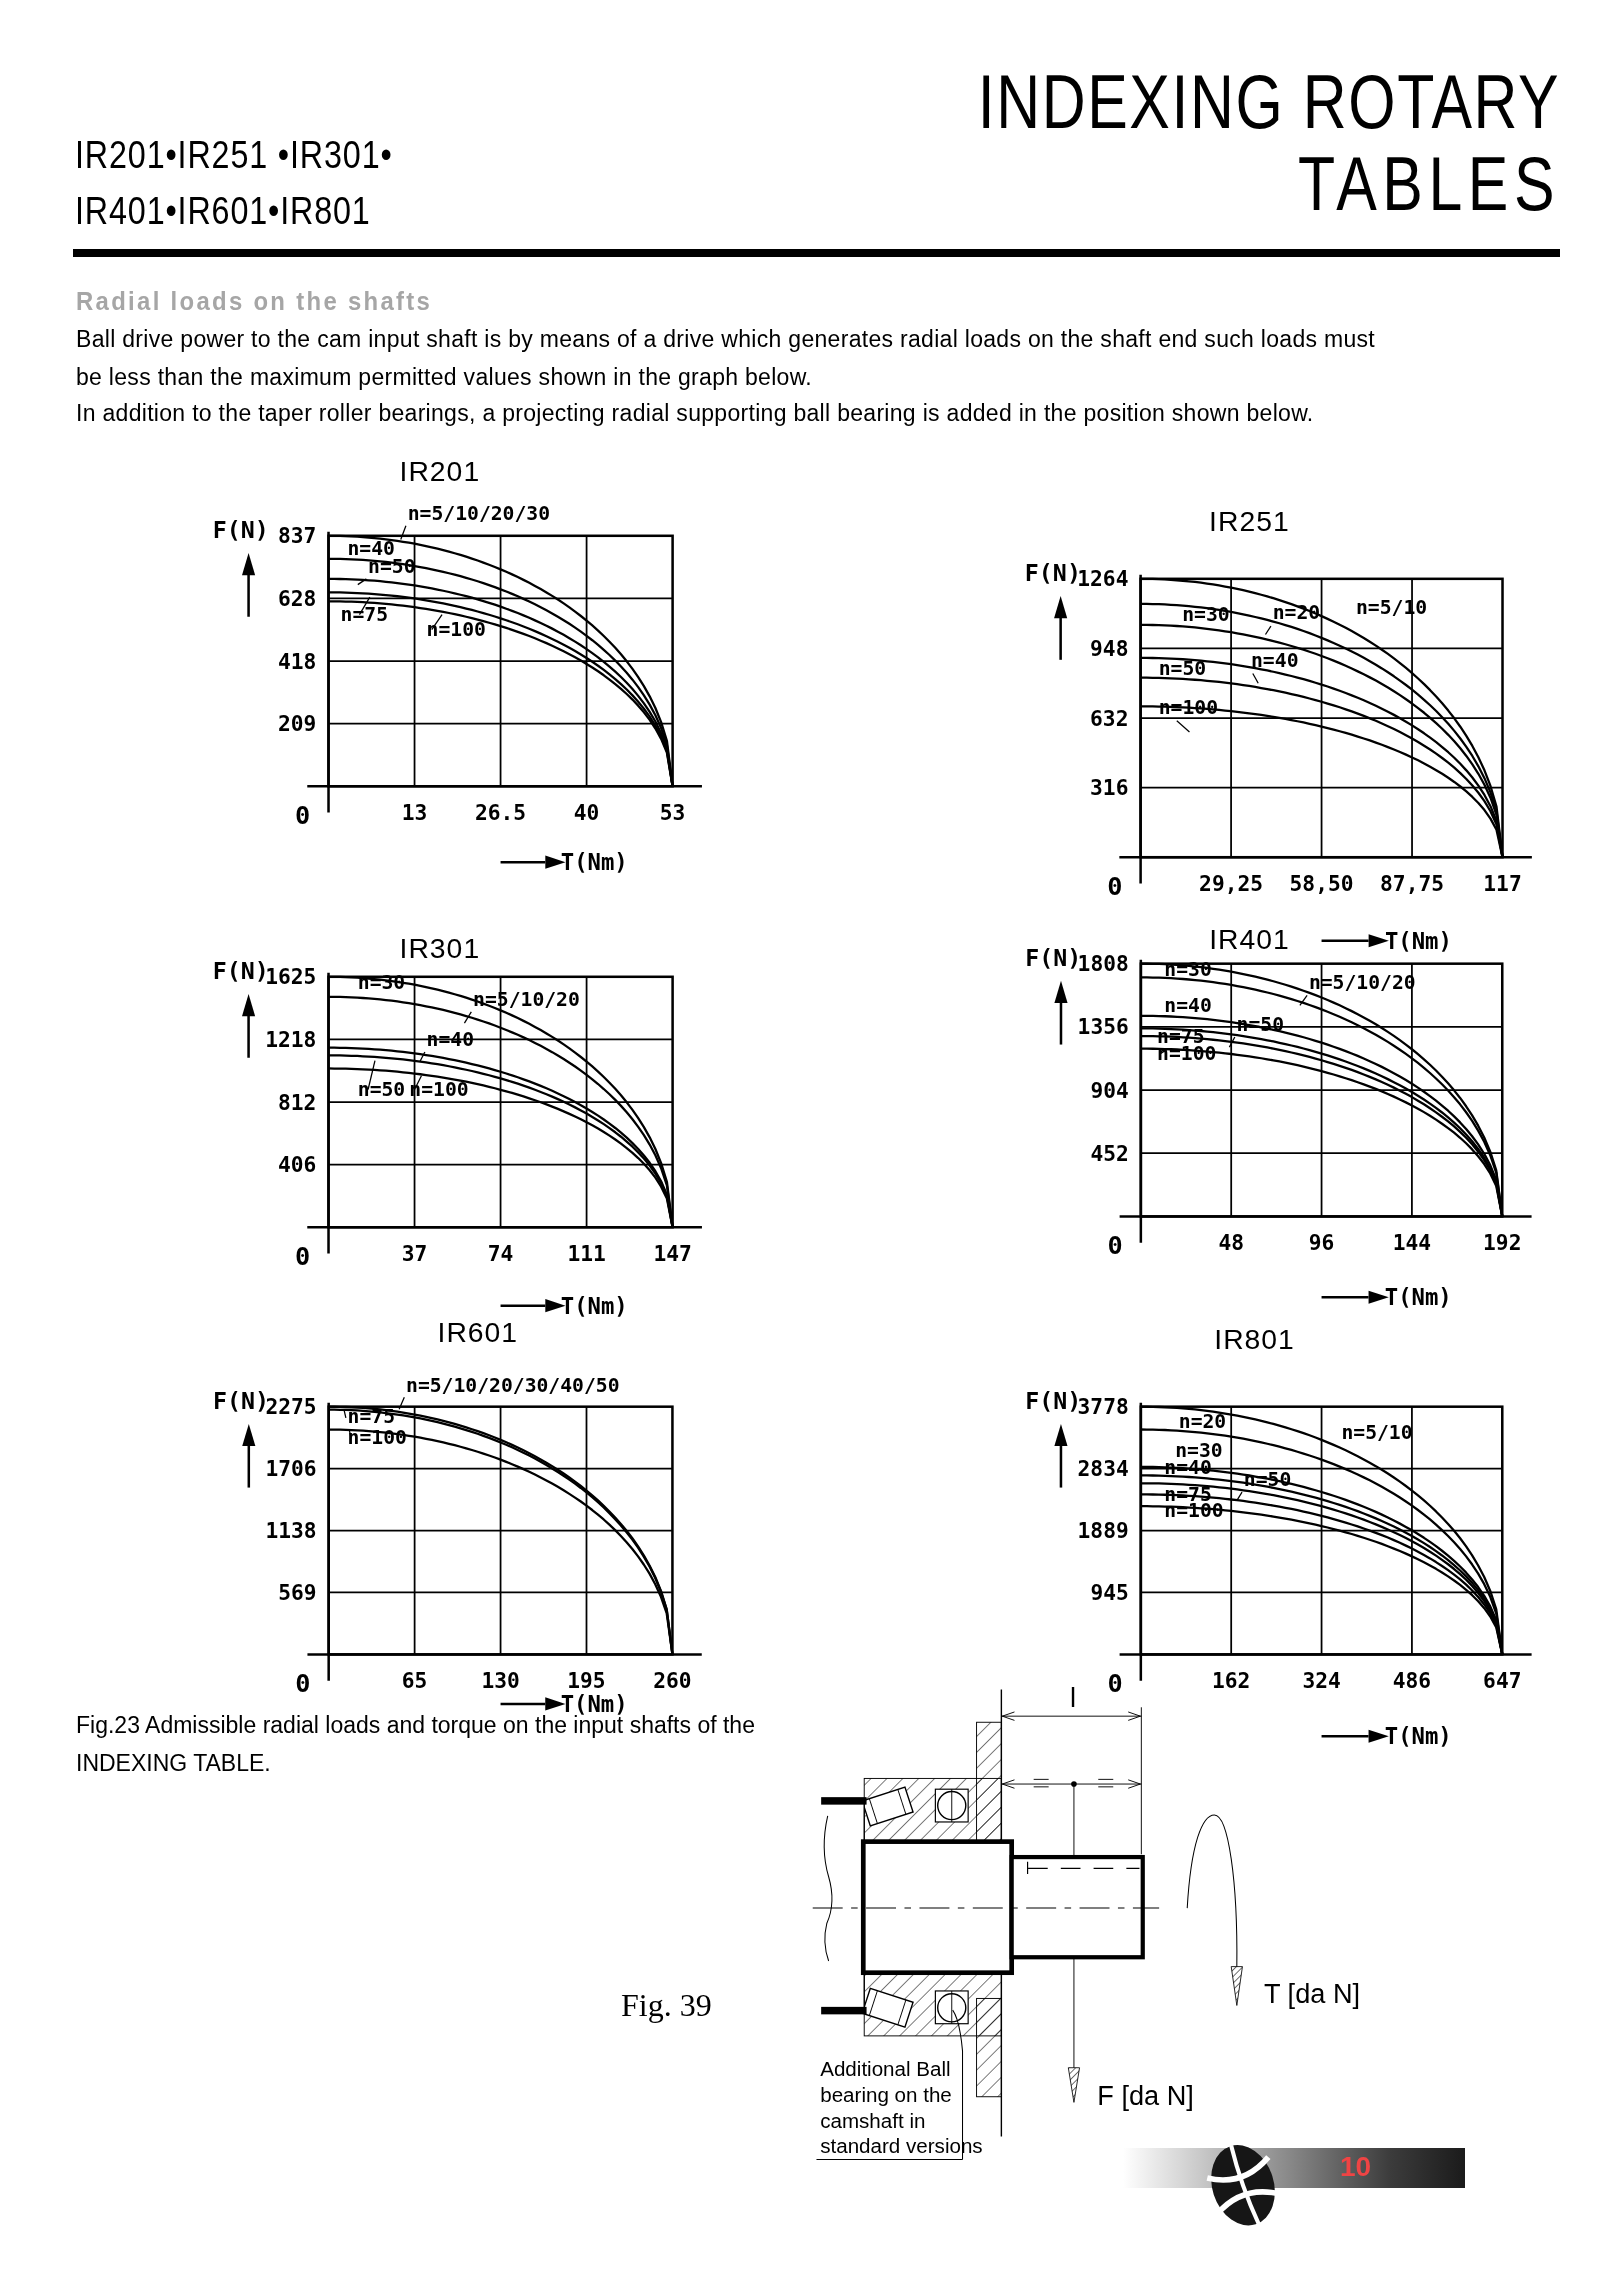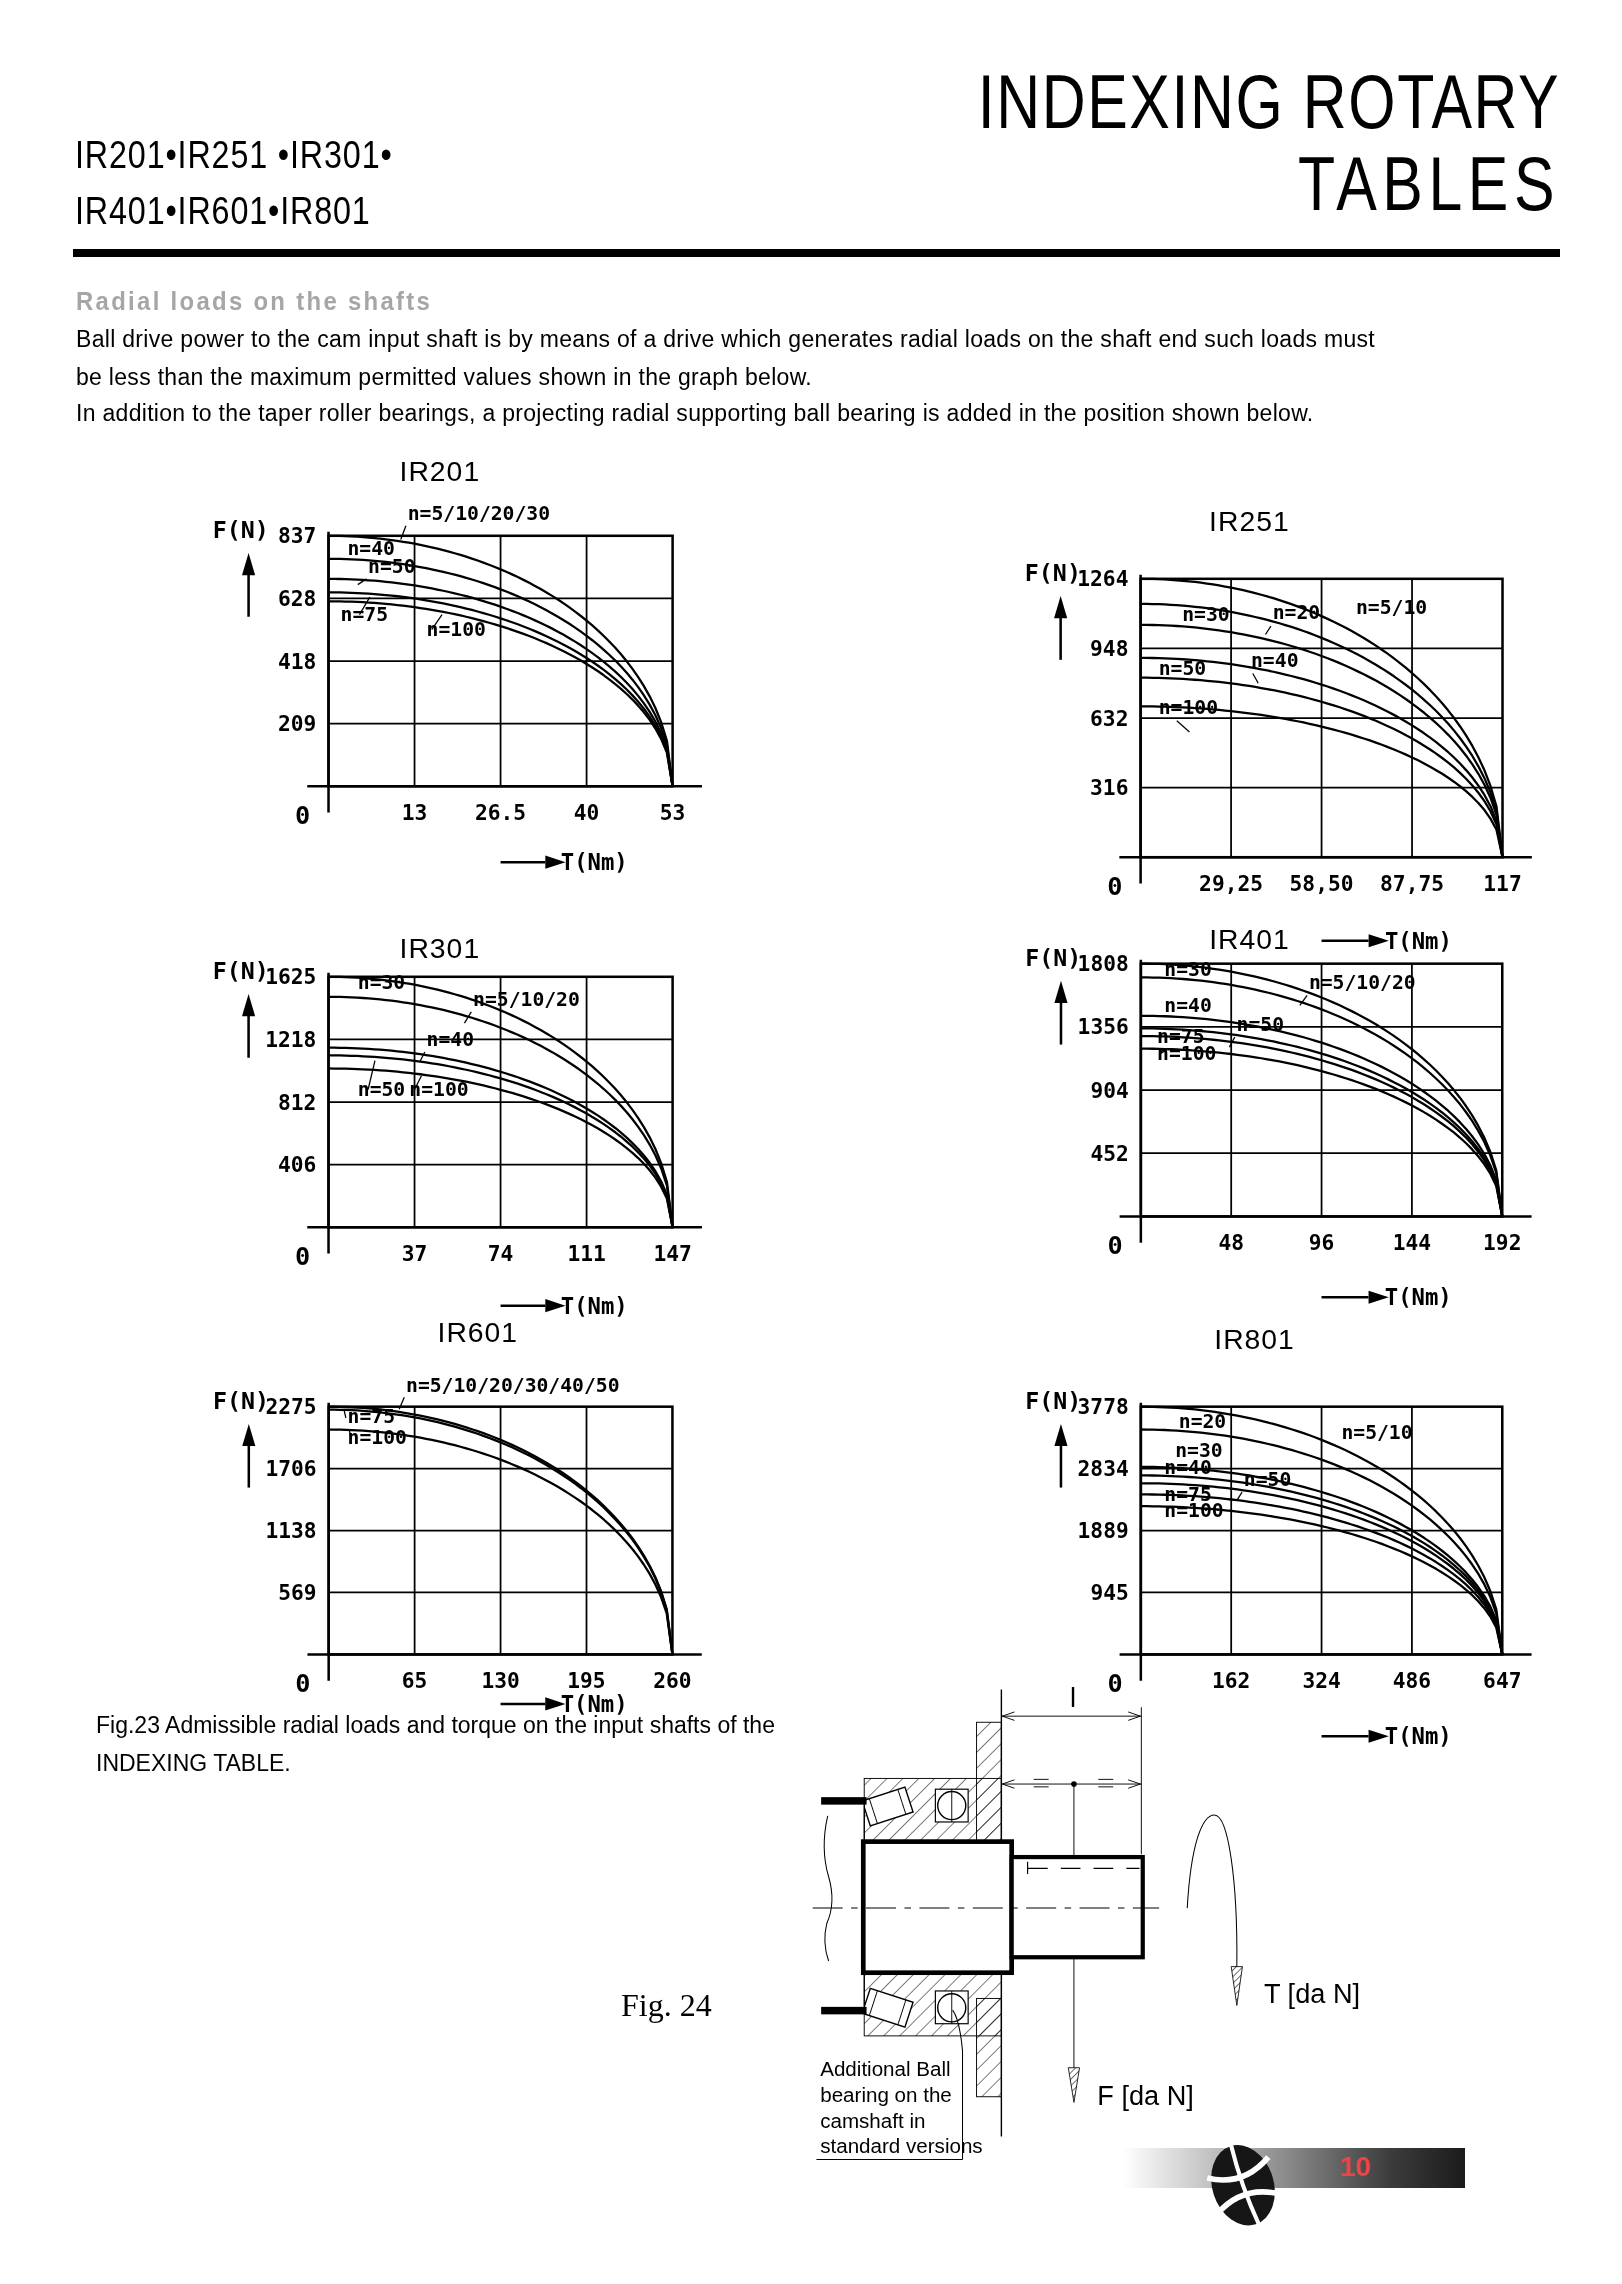--- a/index.html
+++ b/index.html
@@ -8,21 +8,21 @@
   .abs{position:absolute;white-space:nowrap;}
   .models{left:75px;top:127px;font-size:38px;line-height:56px;letter-spacing:1px;
           transform:scaleX(0.85);transform-origin:left top;}
   .doc-title{right:62px;top:61px;text-align:right;font-size:76px;line-height:82px;
              transform:scaleX(0.80);transform-origin:right top;letter-spacing:2px;}
   .doc-title .spread{letter-spacing:7px;}
   .rule{left:73px;top:249px;width:1487px;height:8px;background:#000;}
   .gray-heading{left:76px;top:286px;font-size:26px;font-weight:bold;color:#a6a6a6;
                 letter-spacing:2.5px;transform:scaleX(0.92);transform-origin:left top;}
   .para{left:76px;font-size:23px;letter-spacing:0.3px;}
-  .caption{left:76px;font-size:23px;margin-left:20px;}
+  .caption{left:76px;font-size:23px;}
   .fig24-label{left:621px;top:1987px;font-family:"Liberation Serif",serif;font-size:32px;}
   .footer-bar{left:1123px;top:2148px;width:342px;height:40px;
       background:linear-gradient(to right,#ffffff 0%,#d9d9d9 16%,#8a8a8a 48%,#3c3c3c 78%,#1b1b1b 100%);}
   .page-num{left:1340px;top:2151px;color:#ef4444;font-size:28px;font-weight:bold;}
   .logo{left:1202px;top:2135px;}
   svg text{fill:#000;}
 </style>
 </head>
 <body>
 
@@ -296,21 +296,21 @@
         <text x="46.475" y="186.2" font-size="39" font-family="&quot;DejaVu Sans Mono&quot;,monospace" font-weight="bold">n=75</text>
         <path d="M0.0 196.9 L11.9 196.9 L23.8 197.0 L35.8 197.2 L47.7 197.5 L59.6 197.9 L71.5 198.4 L83.4 198.9 L95.3 199.5 L107.3 200.2 L119.2 201.0 L131.1 201.9 L143.0 202.8 L154.9 203.8 L166.8 205.0 L178.8 206.2 L190.7 207.5 L202.6 208.9 L214.5 210.4 L226.4 212.0 L238.3 213.6 L250.2 215.4 L262.2 217.3 L274.1 219.3 L286.0 221.4 L297.9 223.5 L309.8 225.8 L321.8 228.2 L333.7 230.8 L345.6 233.4 L357.5 236.2 L369.4 239.0 L381.3 242.0 L393.3 245.2 L405.2 248.5 L417.1 251.9 L429.0 255.5 L440.9 259.3 L452.8 263.2 L464.8 267.2 L476.7 271.5 L488.6 276.0 L500.5 280.7 L512.4 285.6 L524.3 290.7 L536.3 296.1 L548.2 301.8 L560.1 307.8 L572.0 314.1 L583.9 320.8 L595.8 328.0 L607.8 335.6 L619.7 343.8 L631.6 352.6 L643.5 362.2 L655.4 372.9 L667.3 384.8 L679.3 398.5 L691.2 415.0 L703.1 436.7 L715.0 490.0 " fill="none" stroke="#000" stroke-width="4.5" stroke-linejoin="round"></path>
         <text x="46.475" y="218.04999999999995" font-size="39" font-family="&quot;DejaVu Sans Mono&quot;,monospace" font-weight="bold">n=100</text>
       </g>
     </svg>
   </div>
 
 <div class="abs caption" style="top:1712px">Fig.23 Admissible radial loads and torque on the input shafts of the</div>
 <div class="abs caption" style="top:1750px">INDEXING TABLE.</div>
 
-<div class="abs fig24-label">Fig. 24</div>
+<div class="abs fig24-label">Fig. 39</div>
 <svg class="abs" style="left:794px;top:1680px" width="734" height="481" viewBox="0 0 1568 1027">
   <defs>
     <pattern id="hatch" width="24" height="24" patternUnits="userSpaceOnUse" patternTransform="rotate(45)">
       <line x1="0" y1="0" x2="0" y2="24" stroke="#000" stroke-width="2.2"></line>
     </pattern>
     <pattern id="ahatch" width="10" height="10" patternUnits="userSpaceOnUse" patternTransform="rotate(45)">
       <line x1="0" y1="0" x2="0" y2="10" stroke="#000" stroke-width="2.4"></line>
     </pattern>
   </defs>
 

